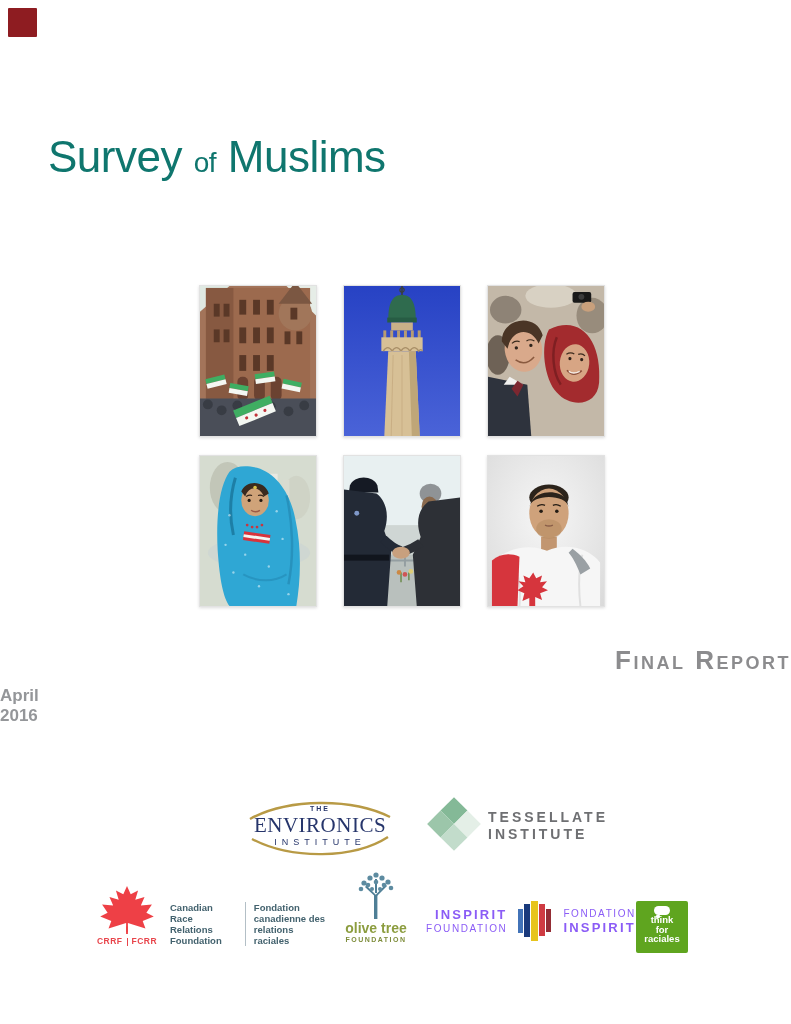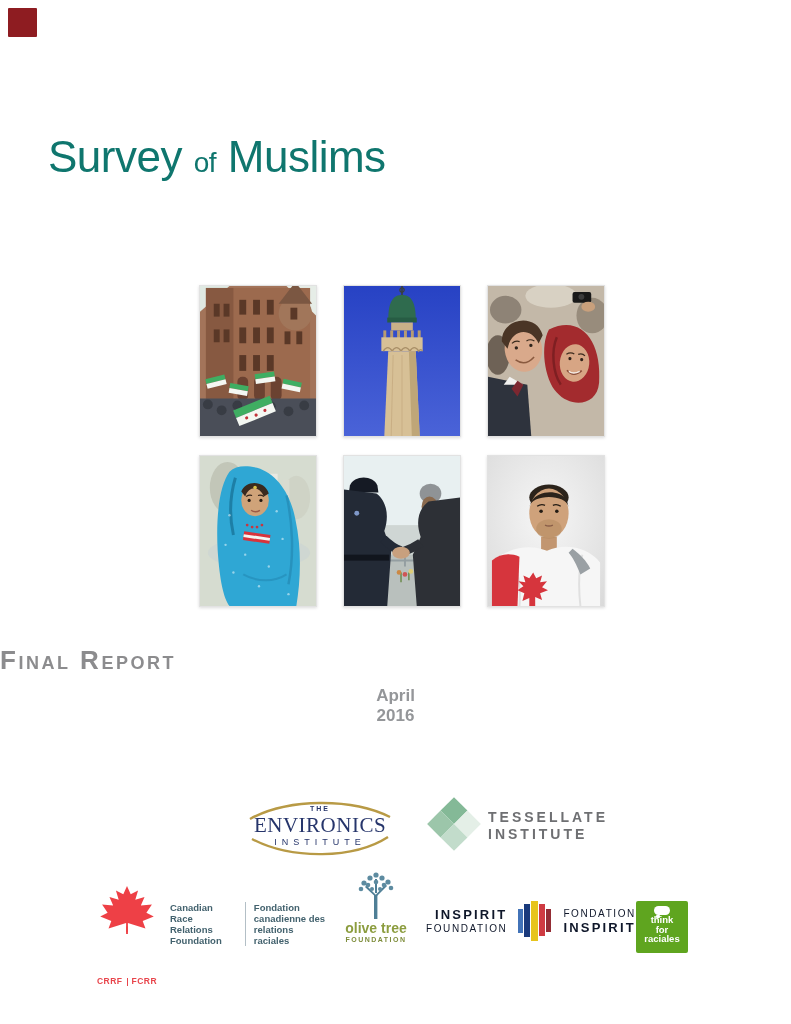--- a/index.html
+++ b/index.html
@@ -16,23 +16,23 @@
   .title .yr{font-size:38px;}
 
   
   .photo{position:absolute;width:118px;height:152px;box-sizing:border-box;border:1px solid #e2e2e2;
          box-shadow:0 1px 3px rgba(0,0,0,.14);background:#fff;}
   .photo svg{display:block;width:100%;height:100%;}
   .p1{left:199px;top:285px}.p2{left:343px;top:285px}.p3{left:487px;top:285px}
   .p4{left:199px;top:455px}.p5{left:343px;top:455px}.p6{left:487px;top:455px}
 
   
-  .final-report{position:absolute;top:645px;left:0;width:100%;text-align:left;
+  .final-report{position:absolute;top:645px;left:0;width:100%;text-align:right;
       font-variant:small-caps;font-size:26px;letter-spacing:2.5px;color:#8c8c8e;font-weight:600;}
-  .date{position:absolute;top:686px;left:0;width:100%;text-align:center;
+  .date{position:absolute;top:686px;left:0;width:100%;text-align:left;
       color:#949699;font-weight:bold;font-size:17px;line-height:20px;}
 
   
   .environics{position:absolute;left:238px;top:797px;width:164px;height:64px;text-align:center;
       color:#26356b;}
   .environics svg.arcs{position:absolute;left:0;top:0;width:164px;height:64px;}
   .env-the{position:absolute;top:8px;left:0;width:100%;font-size:7px;letter-spacing:2px;font-weight:bold;}
   .env-name{position:absolute;top:16px;left:0;width:100%;font-family:"Liberation Serif",serif;
       font-size:21px;letter-spacing:0.5px;}
   .env-sub{position:absolute;top:40px;left:0;width:100%;font-size:9px;letter-spacing:5px;}
@@ -42,34 +42,34 @@
   .tess-diamond{position:absolute;left:5px;top:9px;width:38px;height:38px;transform:rotate(45deg);
       display:grid;grid-template-columns:1fr 1fr;grid-template-rows:1fr 1fr;}
   .tess-diamond i{display:block;}
   .tess-text{position:absolute;left:58px;top:13px;font-size:14px;line-height:17px;
       letter-spacing:3px;color:#6e6f72;font-weight:bold;}
 
   
   .crrf{position:absolute;left:96px;top:886px;width:234px;height:64px;}
   .crrf svg.leaf{position:absolute;left:4px;top:0px;width:54px;height:48px;}
   .crrf-acronyms{position:absolute;left:0px;top:50px;width:62px;text-align:center;color:#e8444b;
-      font-weight:bold;font-size:8.5px;letter-spacing:0.5px;margin-top:40px;}
+      font-weight:bold;font-size:8.5px;letter-spacing:0.5px;}
   .crrf-acronyms .bar{display:inline-block;width:1px;height:8px;background:#e8444b;margin:0 4px;vertical-align:middle;}
   .crrf-cols{position:absolute;left:74px;top:16px;display:flex;color:#43626e;font-weight:bold;
       font-size:9.5px;line-height:11px;}
   .crrf-cols .divider{width:1px;background:#b3bfc6;margin:0 8px;}
 
   
   .olive{position:absolute;left:342px;top:871px;width:68px;text-align:center;}
   .olive svg{display:block;margin:0 auto;width:42px;height:50px;}
   .olive-name{font-size:14px;font-weight:bold;color:#8c9d3f;line-height:15px;}
   .olive-sub{font-size:7px;letter-spacing:1.5px;color:#7e8d3b;font-weight:bold;}
 
   
-  .inspirit{position:absolute;left:426px;top:899px;height:44px;display:flex;align-items:center;color:#0f172a;}
+  .inspirit{position:absolute;left:426px;top:899px;height:44px;display:flex;align-items:center;color:#8b5cf6;}
   .insp-left{text-align:right;margin-right:9px;}
   .insp-right{text-align:left;margin-left:9px;}
   .insp-bold{font-size:13px;font-weight:bold;letter-spacing:2.2px;line-height:15px;}
   .insp-light{font-size:10px;letter-spacing:1.6px;line-height:13px;}
   .insp-mark{width:38px;height:42px;}
 
   
   .think{position:absolute;left:636px;top:887px;width:52px;height:52px;background:#5fa51f;border-radius:2px;
       color:#fff;text-align:center;box-sizing:border-box;padding-top:4px;margin-top:14px;}
   .think .cloud{width:16px;height:9px;background:#fff;border-radius:5px;margin:1px auto 0;position:relative;}

